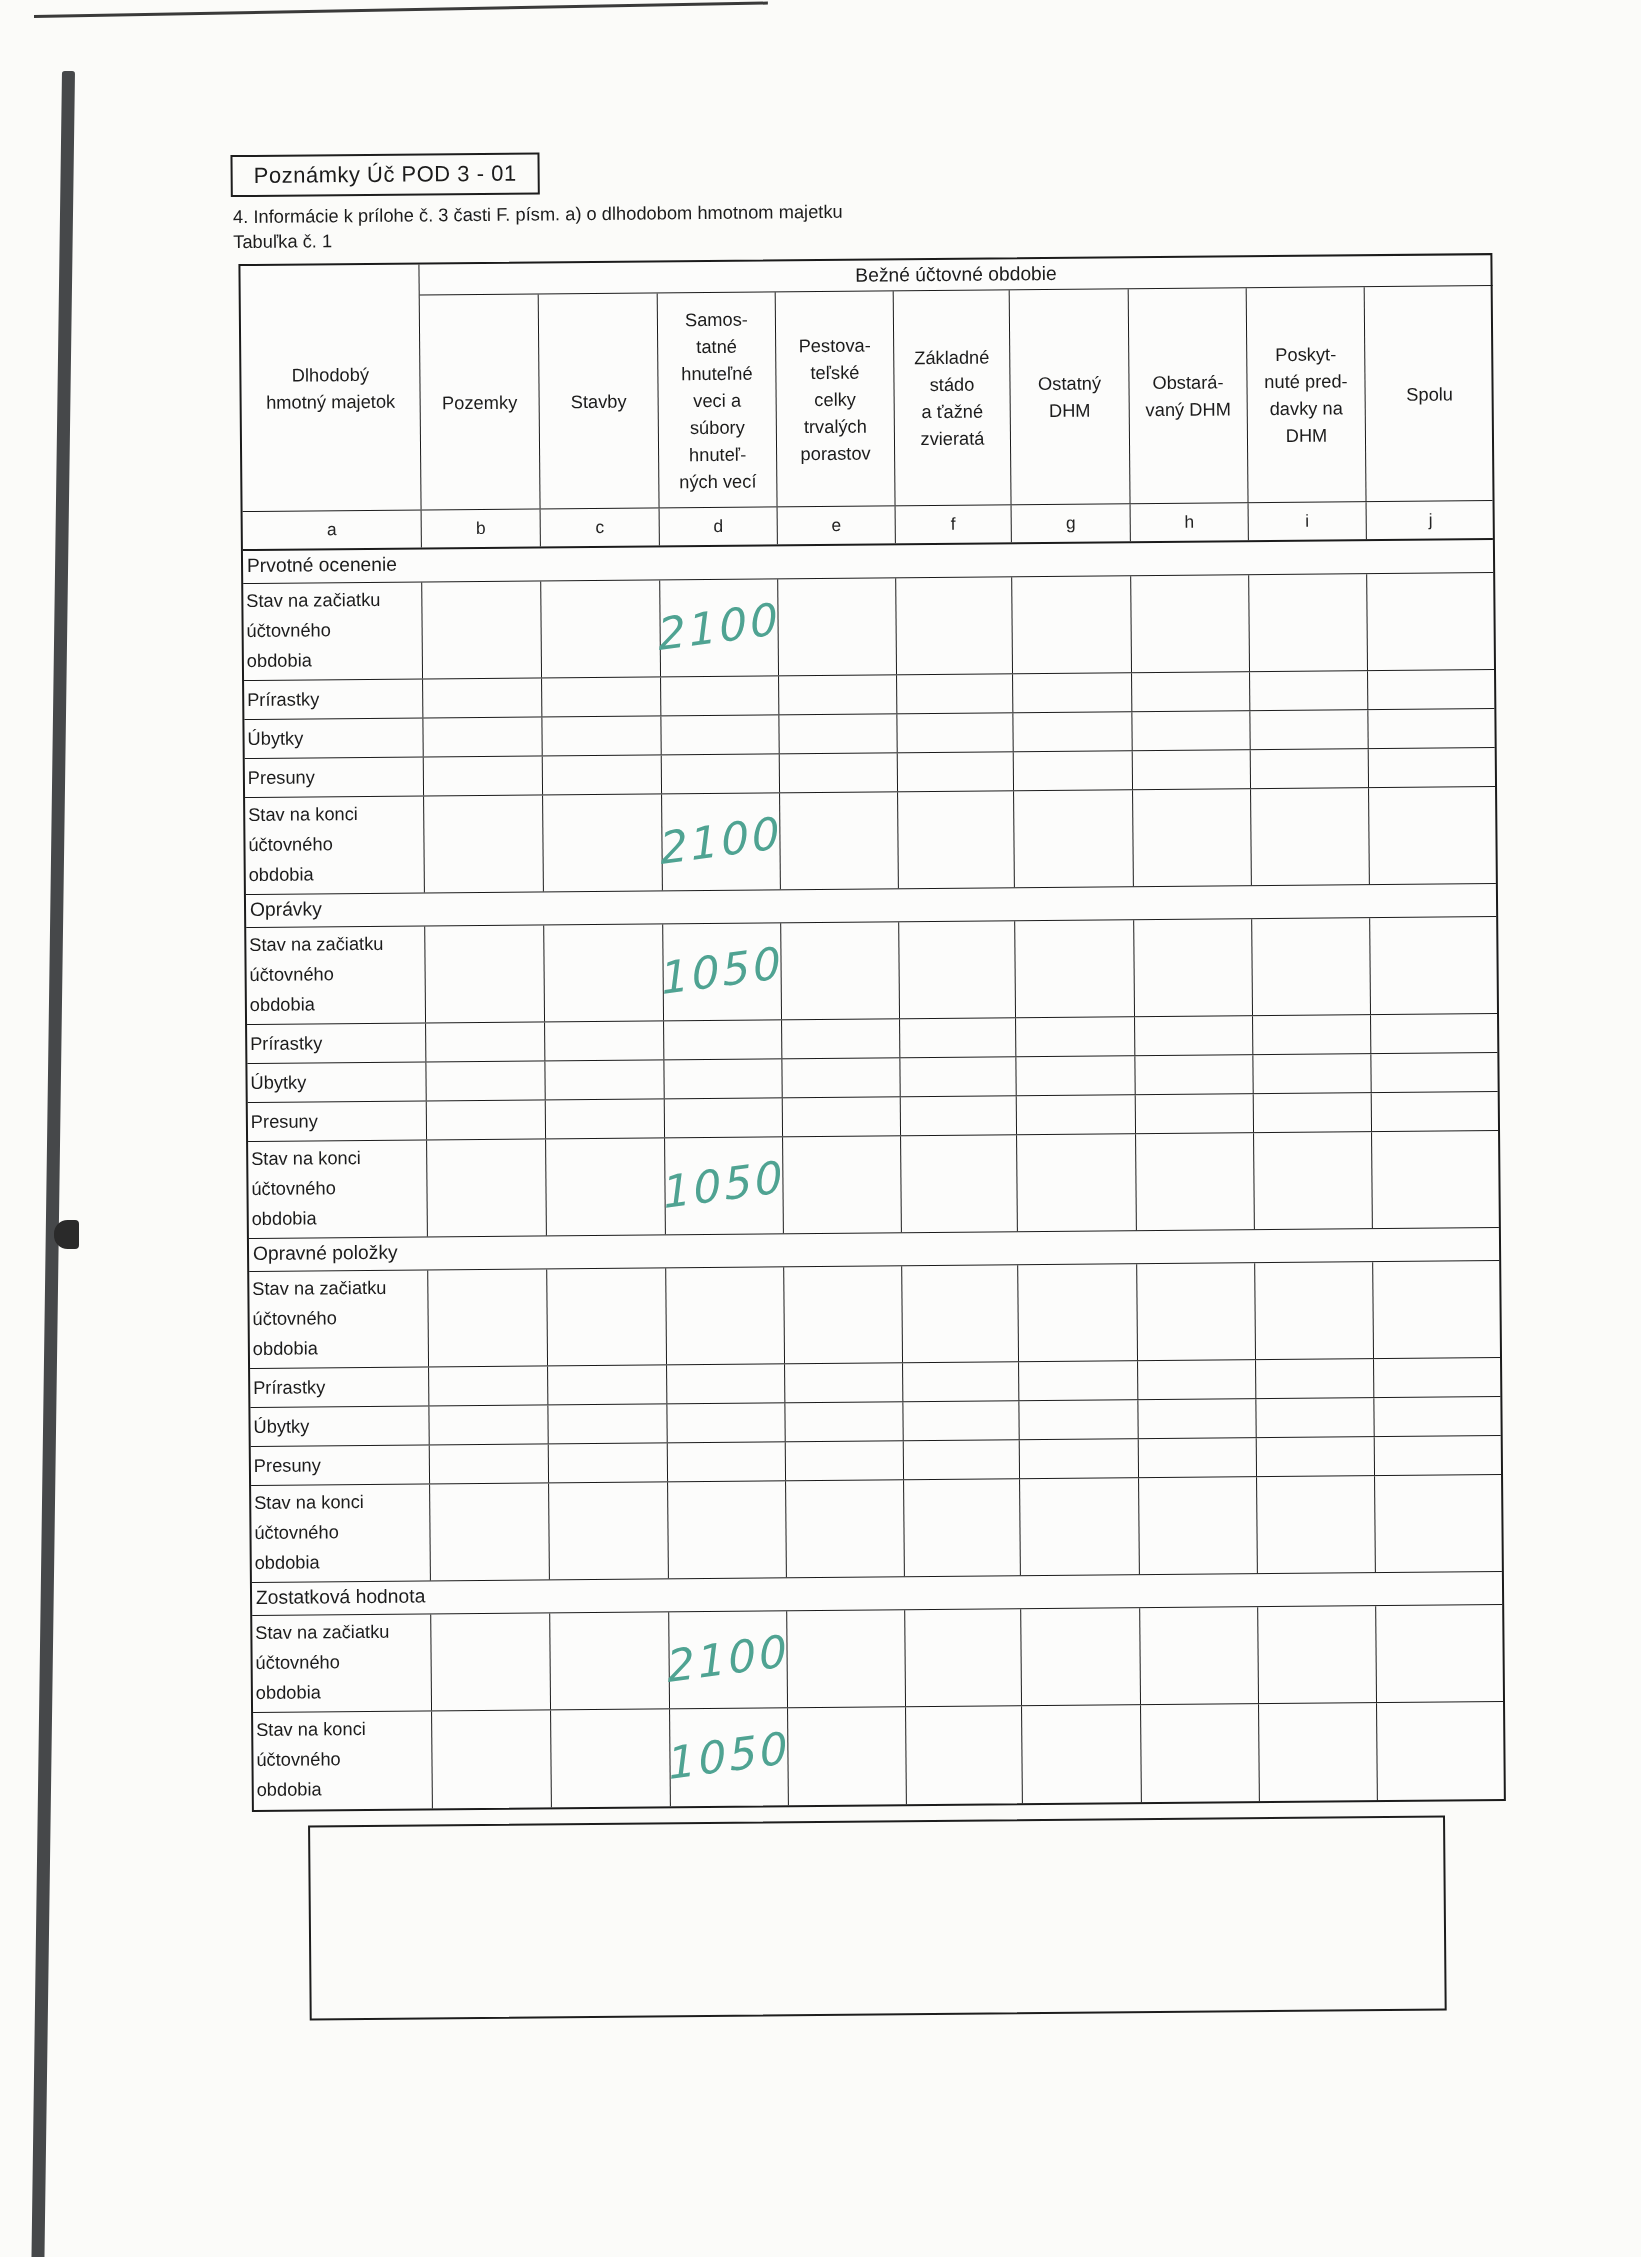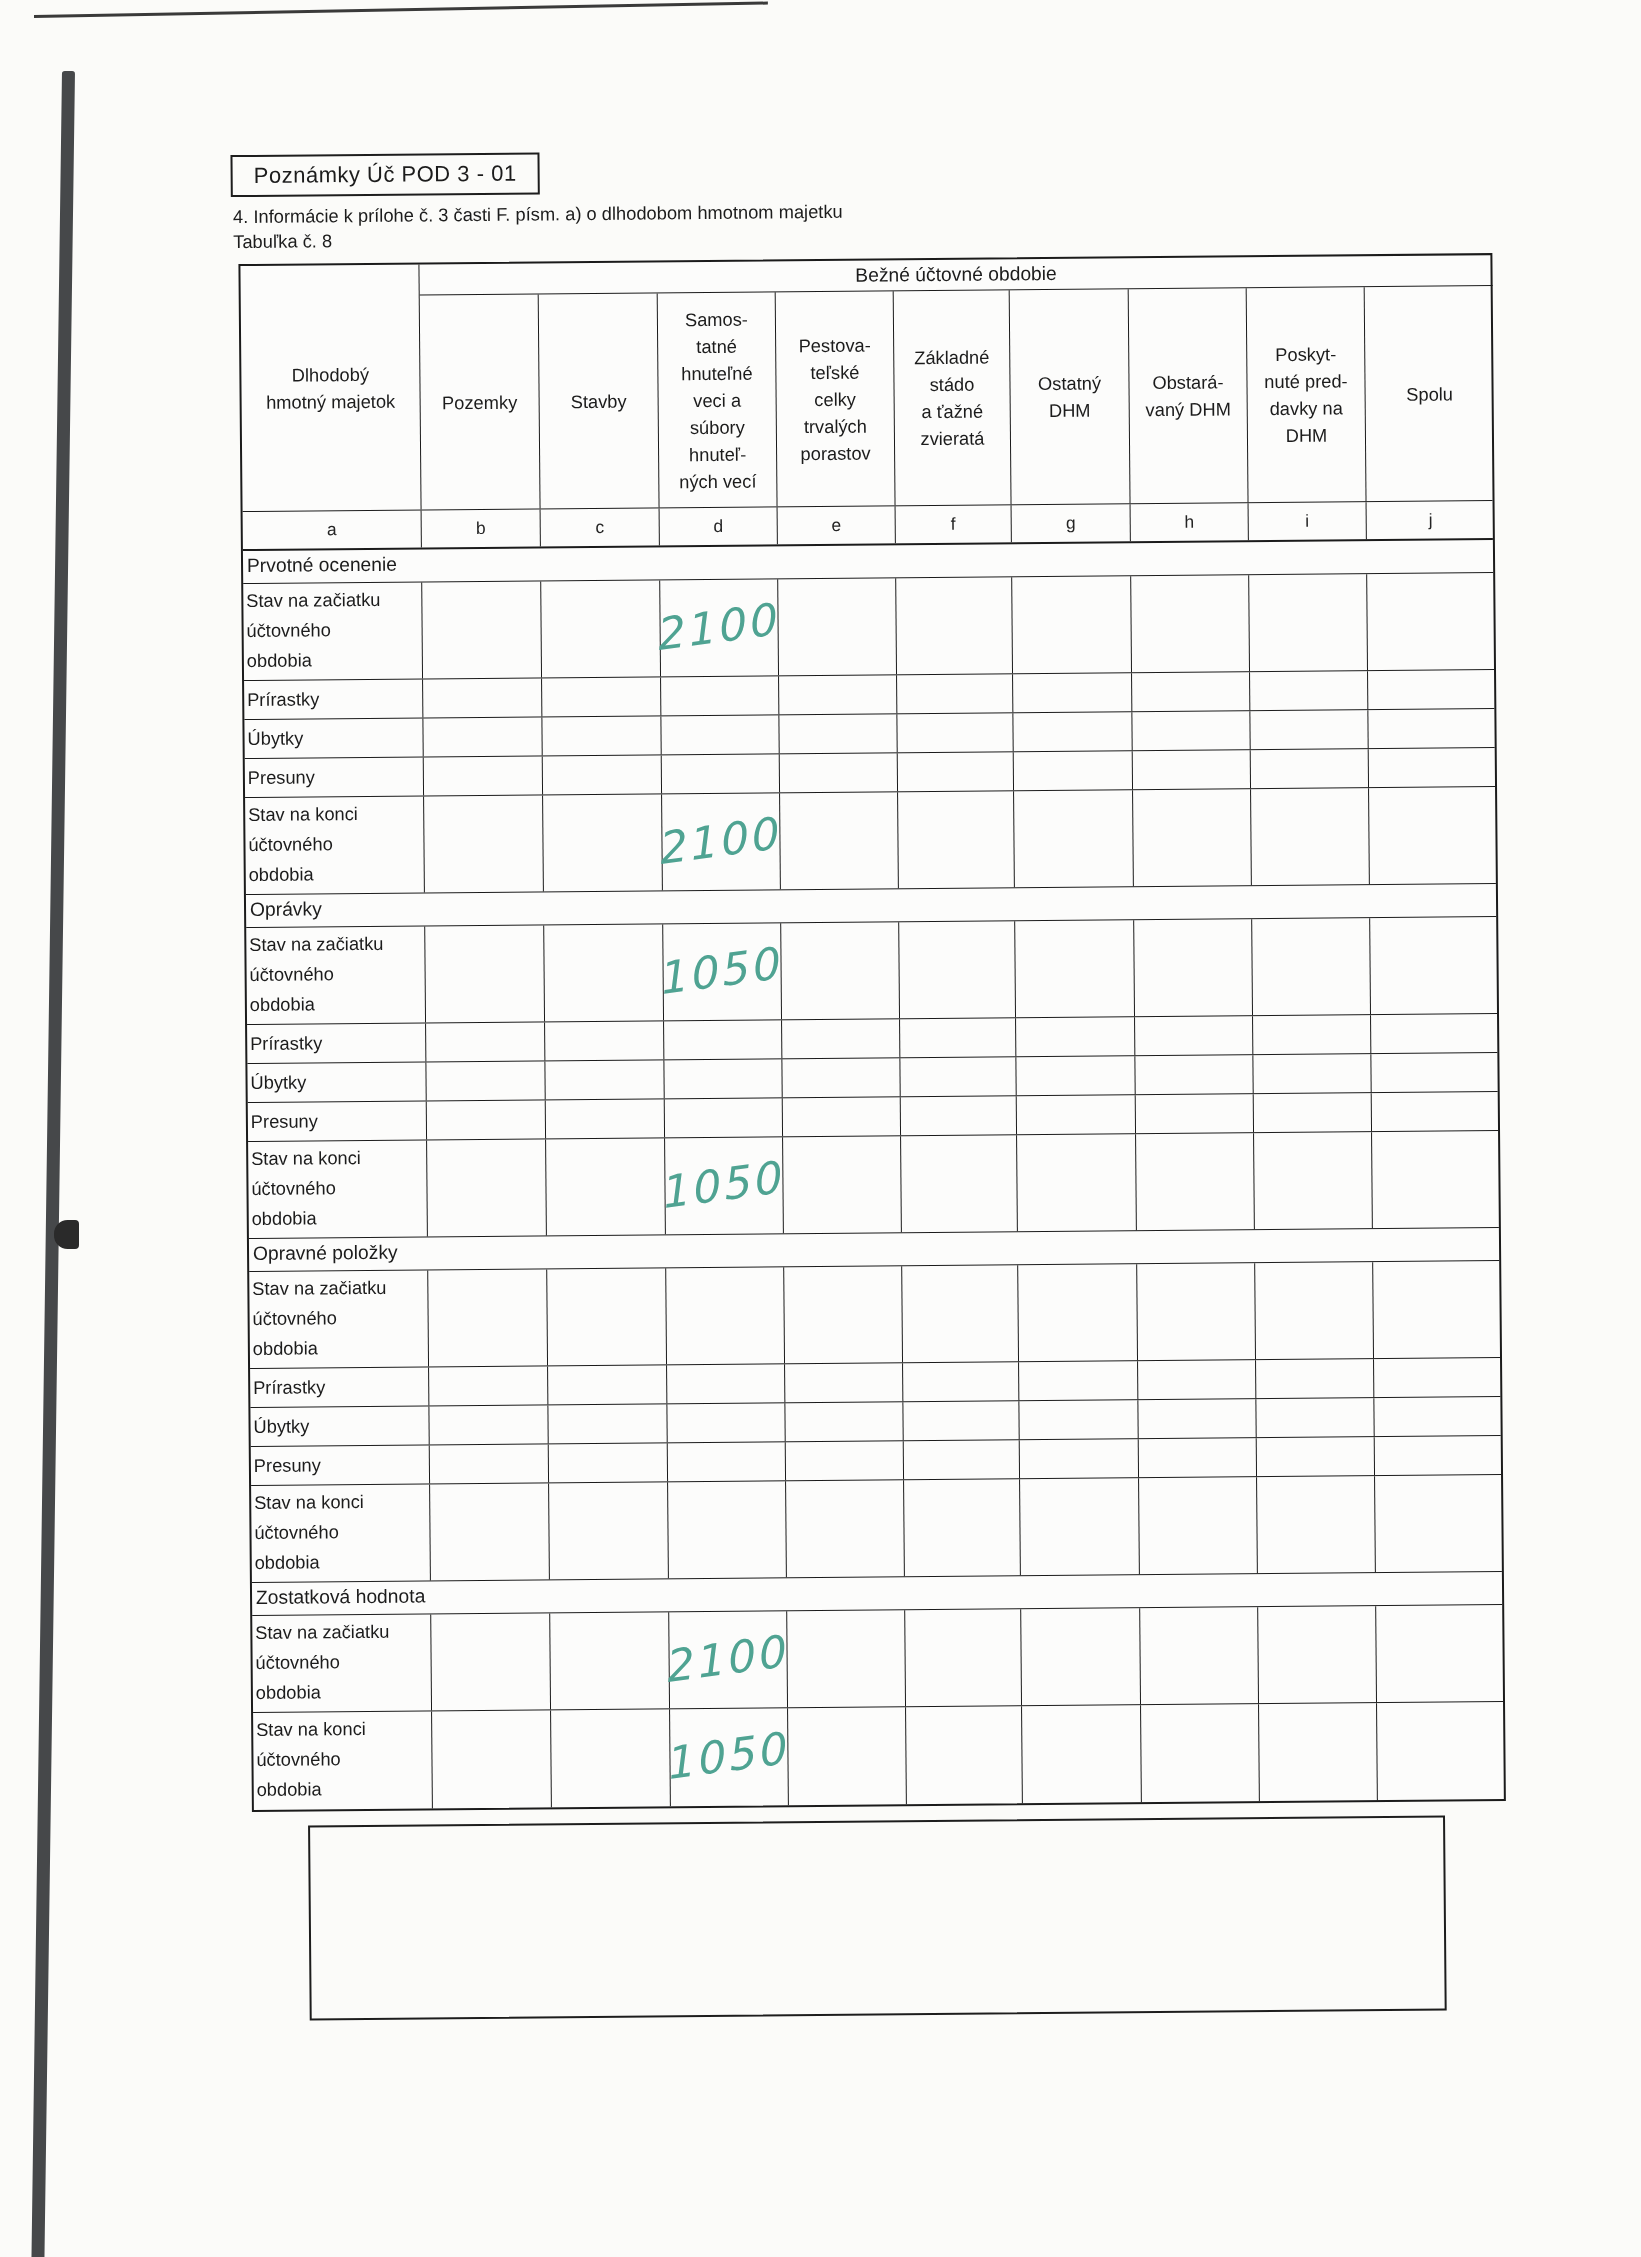--- a/index.html
+++ b/index.html
@@ -84,21 +84,21 @@
 <div class="scan-topline"></div>
 <div class="scan-bar"></div>
 <div class="scan-blob"></div>
 
 <div class="content">
 
   <div class="formcode">
     <span>Poznámky Úč POD 3 - 01</span>
   </div>
   <div class="secline">4. Informácie k prílohe č. 3 časti F. písm. a) o dlhodobom hmotnom majetku</div>
-  <div class="caption">Tabuľka č. 8</div>
+  <div class="caption">Tabuľka č. 1</div>
 
   <div class="tbl">
 
     <div class="hdr">
       <div class="rowhdr">Dlhodobý
 hmotný majetok</div>
       <div class="bezne">Bežné účtovné obdobie</div>
       <div class="colh">Pozemky</div>
       <div class="colh">Stavby</div>
       <div class="colh">Samos-

